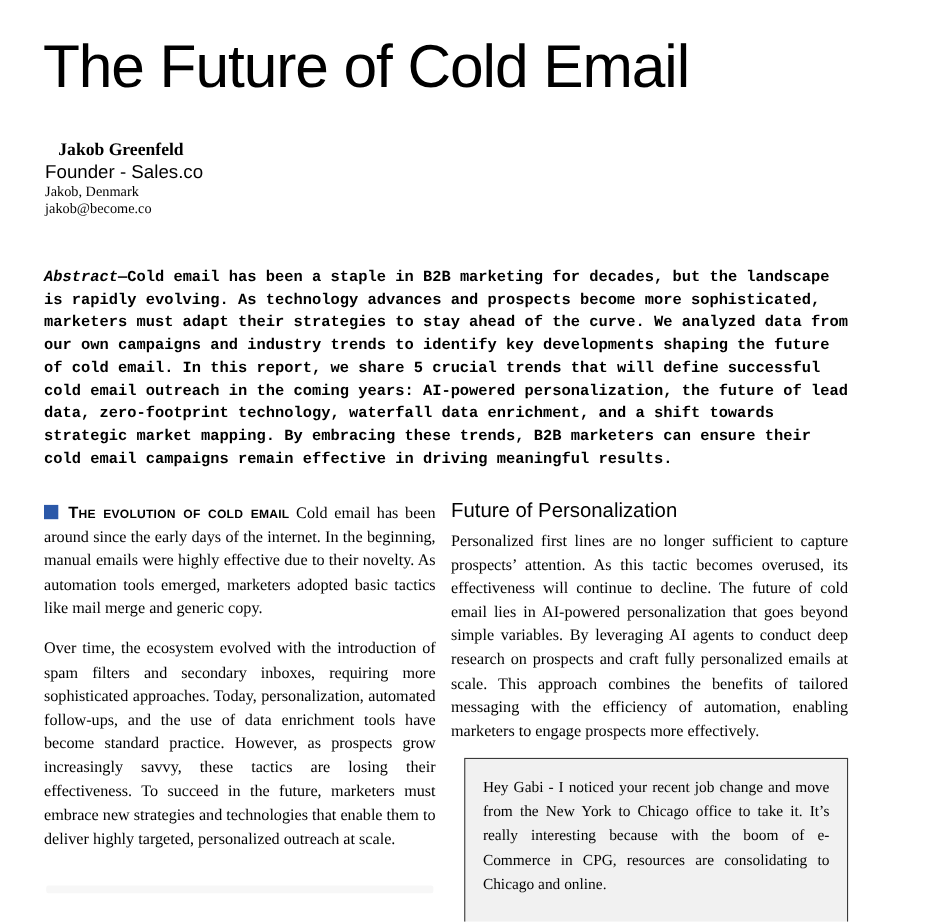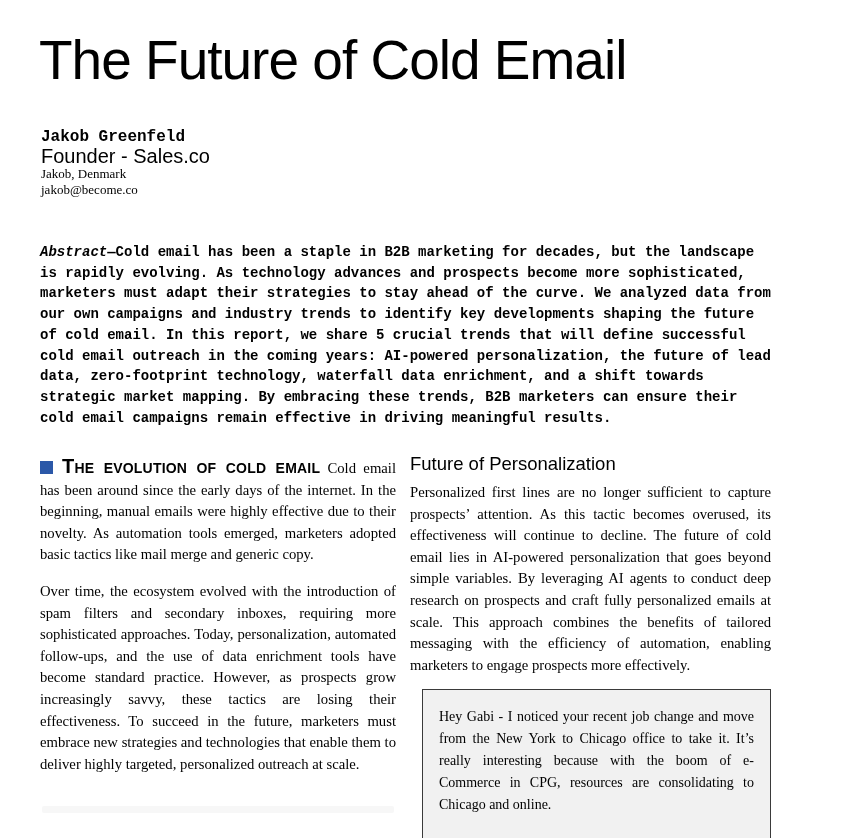--- a/index.html
+++ b/index.html
@@ -18,22 +18,22 @@
     top: 30px;
     margin: 0;
     font-family: "Liberation Sans", sans-serif;
     font-weight: 400;
     font-size: 55px;
     line-height: 1.1;
     letter-spacing: -1px;
     white-space: nowrap;
   }
   .author { position: absolute; left: 41px; top: 127px; }
-  .author-name  { font-family: Liberation Mono, monospace; font-weight: 700; font-size: 16px; line-height: 20px; }
-  .author-role  { font-family: "Liberation Sans", sans-serif; font-weight: 400; font-size: 20px; line-height: 19px; }
+  .author-name  { font-family: Liberation Serif, serif; font-weight: 700; font-size: 16px; line-height: 20px; margin-left: 12px; }
+  .author-role  { font-family: "Liberation Sans", sans-serif; font-weight: 400; font-size: 17px; line-height: 19px; }
   .author-location, .author-email { font-family: "Liberation Serif", serif; font-size: 13px; line-height: 16px; }
 
   .abstract {
     position: absolute;
     left: 40px;
     top: 242px;
     width: 737px;
     margin: 0;
     font-family: Liberation Mono, monospace;
     font-weight: 700;
@@ -60,21 +60,21 @@
     display: inline-block;
     width: 13px; height: 13px;
     background: var(--section-marker-blue, #2b58a8);
     margin-right: 9px;
     vertical-align: -1px;
   }
   .sec-head {
     font-family: "Liberation Sans", sans-serif;
     font-weight: 700;
     font-variant: small-caps;
-    font-size: 20px;
+    font-size: 15px;
     letter-spacing: 0.2px;
   }
 
   .fig { margin: 31px 2px 0 2px; }
   .fig-band {
     height: 7px;
     background: var(--figure-band-gray, #f7f7f7);
     border-radius: 2px;
   }
   .fig-caption {

